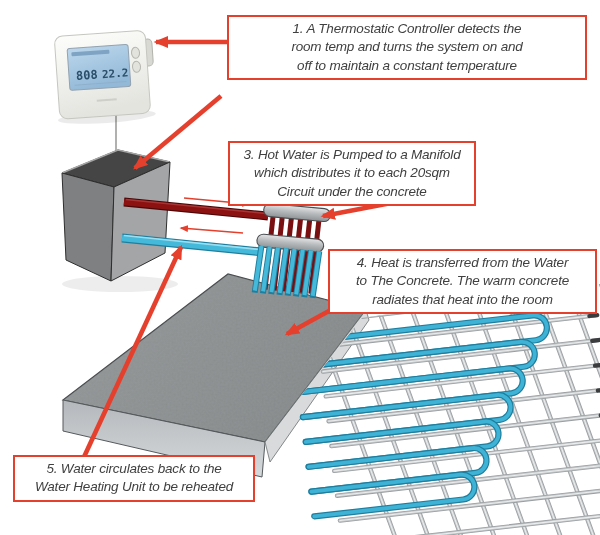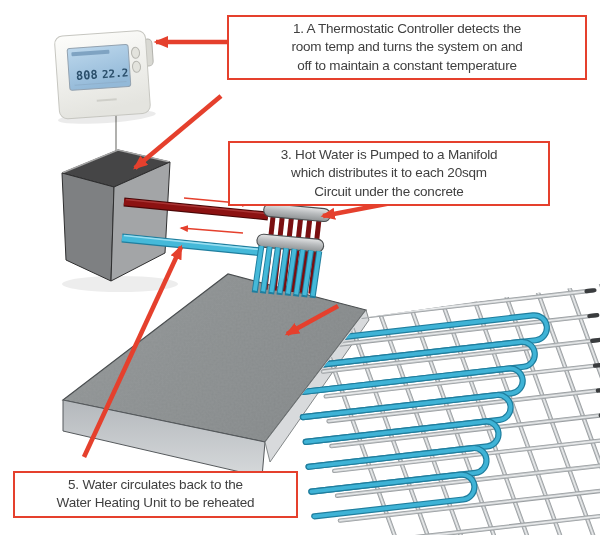--- a/index.html
+++ b/index.html
@@ -4,21 +4,21 @@
 <style>
   html,body{margin:0;padding:0;background:#fff;}
   #stage{position:relative;width:600px;height:535px;background:#fff;overflow:hidden;
          font-family:"Liberation Sans",sans-serif;}
   #art{position:absolute;left:0;top:0;}
   .callout{
     position:absolute;box-sizing:border-box;background:#fff;
     border:2px solid var(--accent,#e5402d);
     color:var(--text,#404040);
     font-size:13.5px;line-height:1.36;letter-spacing:-0.2px;
-    text-align:center;white-space:pre-line;padding:3px 4px;z-index:5;
+    text-align:center;white-space:pre-line;padding:3px 4px;z-index:5;font-style:italic;
   }
   .arrow{stroke:var(--accent,#e5402d);stroke-width:4.6;fill:none;}
   .arrow.thin{stroke-width:1.7;}
   .arrowhead{fill:var(--accent,#e5402d);}
   .tube-base{stroke:#9a9ea1;stroke-width:4.4;fill:none;stroke-linecap:round;}
   .tube-mid{stroke:#c3c7c9;stroke-width:2.8;fill:none;stroke-linecap:round;}
   .tube-hi{stroke:#ecedee;stroke-width:1.1;fill:none;stroke-linecap:round;}
   .tube-tip{stroke:#3a3c3e;stroke-width:4.2;fill:none;stroke-linecap:round;}
   .pipe-cool-under{stroke:#1f7e9e;stroke-width:6.2;fill:none;stroke-linecap:round;}
   .pipe-cool{stroke:var(--cool_pipe,#3fb3d6);stroke-width:3.8;fill:none;stroke-linecap:round;}
@@ -252,18 +252,21 @@
       <line class="arrow" marker-end="url(#headBig)" x1="338" y1="306" x2="287" y2="334"></line>
       <line class="arrow" marker-end="url(#headBig)" x1="84" y1="457" x2="181" y2="247"></line>
       <line class="arrow thin" marker-end="url(#headThin)" x1="184" y1="198" x2="249" y2="204"></line>
       <line class="arrow thin" marker-end="url(#headThin)" x1="243" y1="233" x2="181" y2="228"></line>
     </g>
   </svg>
 
   <div class="callout" style="left:227px;top:15px;width:360px;">1. A Thermostatic Controller detects the
 room temp and turns the system on and
 off to maintain a constant temperature</div>
-  <div class="callout" style="left:228px;top:141px;width:322px;">3. Hot Water is Pumped to a Manifold
+  <div class="callout" style="left:228px;top:141px;width:248px;">3. Hot Water is Pumped to a Manifold
 which distributes it to each 20sqm
 Circuit under the concrete</div>
-  <div class="callout" style="left:13px;top:455px;width:285px;margin-top:16px;">5. Water circulates back to the
+  <div class="callout" style="left:328px;top:249px;width:269px;">4. Heat is transferred from the Water
+to The Concrete. The warm concrete
+radiates that heat into the room</div>
+  <div class="callout" style="left:13px;top:455px;width:242px;">5. Water circulates back to the
 Water Heating Unit to be reheated</div>
 </div>
 
 </body></html>

